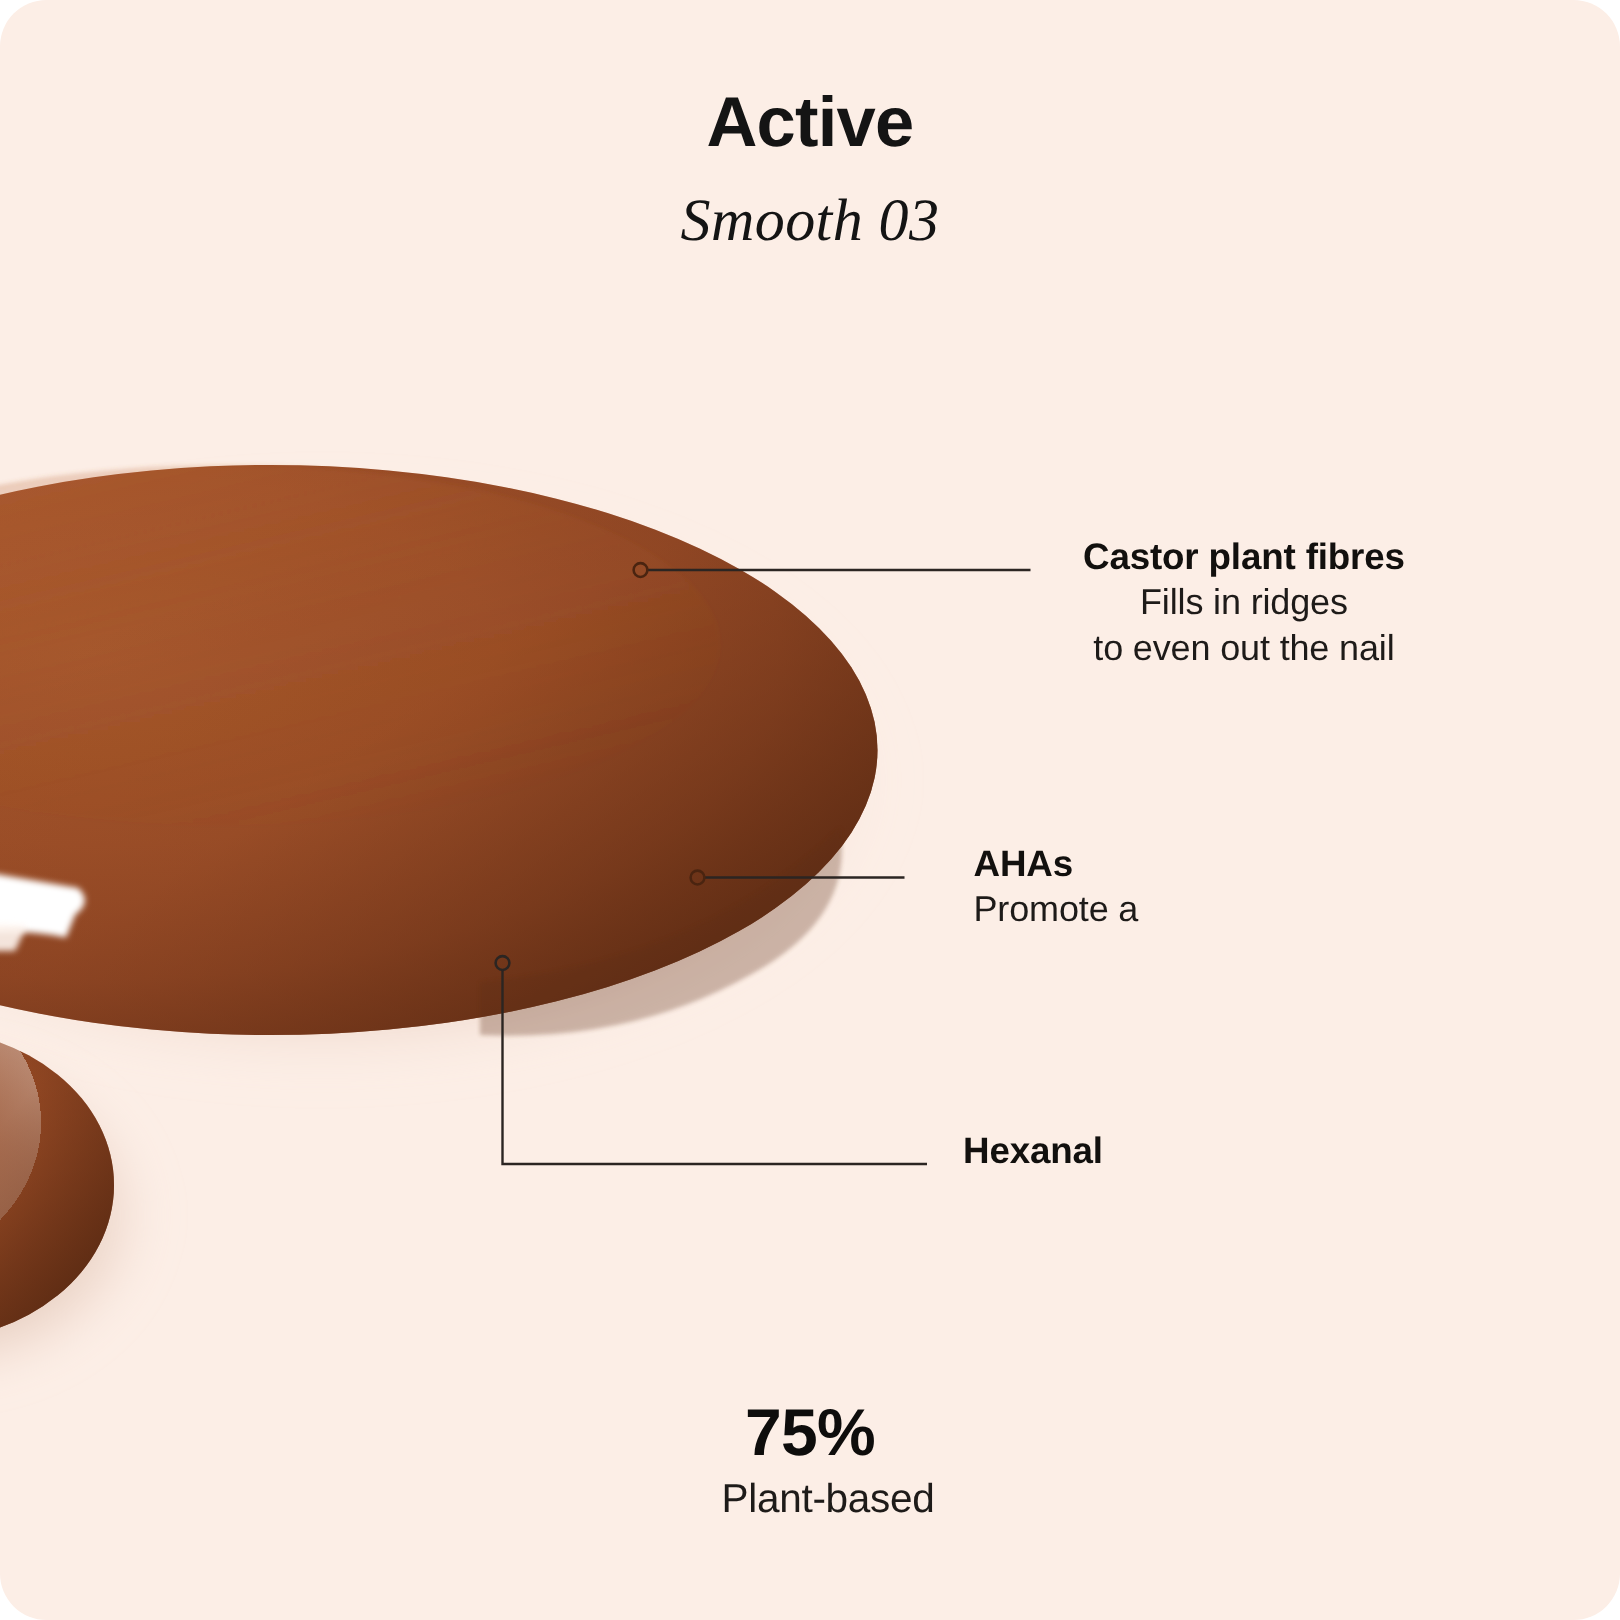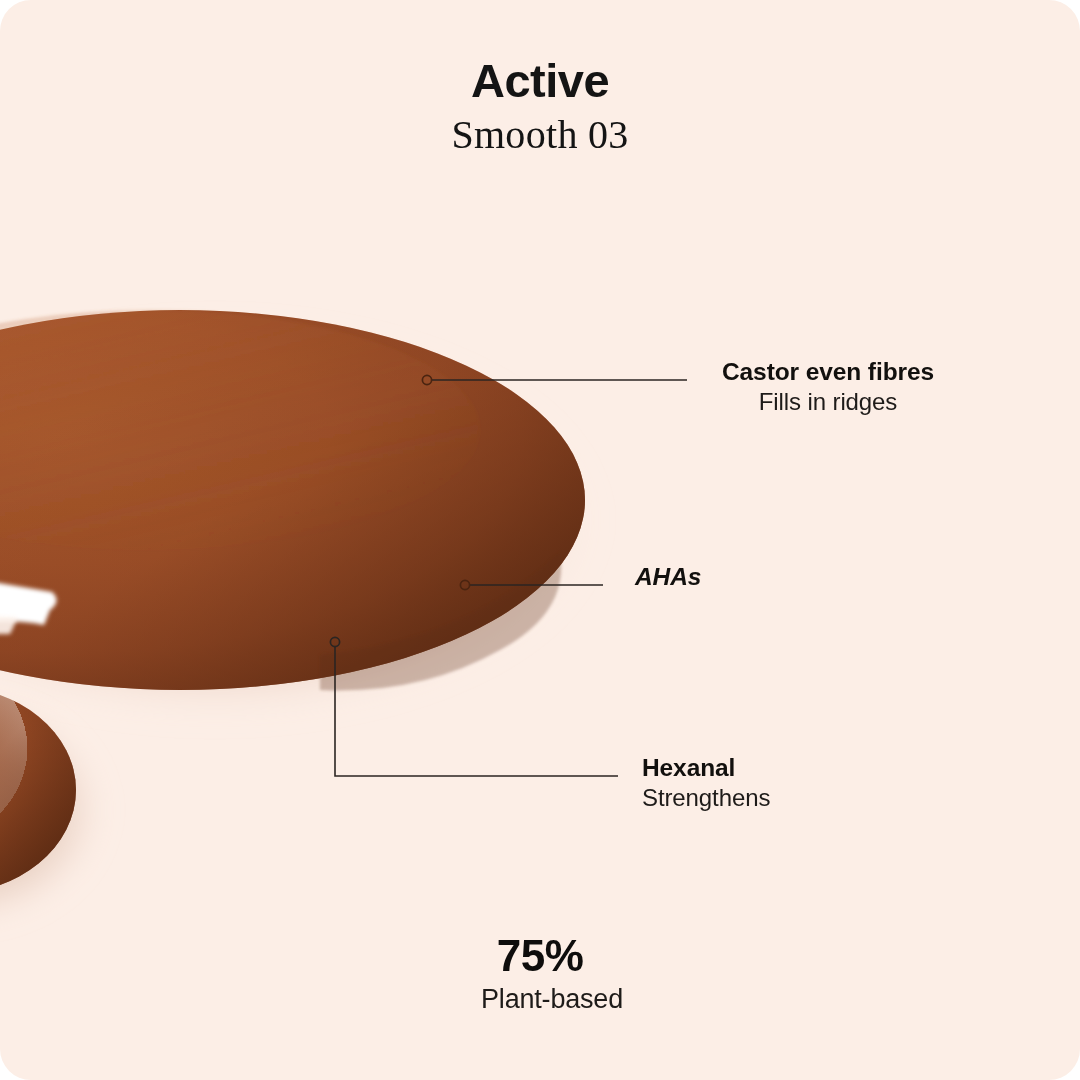--- a/index.html
+++ b/index.html
@@ -33,25 +33,26 @@
   #title-main {
     font-family: "Liberation Sans", sans-serif;
     font-size: 47px;
     font-weight: 700;
     letter-spacing: -0.5px;
     color: #141414;
     line-height: 1.08;
   }
   #title-sub {
     font-family: "Liberation Serif", serif;
+    font-style: italic;
     font-size: 40px;
     font-weight: 400;
     color: #141414;
     line-height: 1.2;
-    margin-top: 4px;
+    margin-top: 16px;
     letter-spacing: 0.3px;
   }
 
   
   #droplet-art {
     position: absolute;
     left: 0;
     top: 0;
     width: 1080px;
     height: 1080px;
@@ -85,21 +86,21 @@
     font-size: 24px;
     font-weight: 400;
     color: #1E1B19;
     letter-spacing: -0.1px;
     line-height: 1.28;
     white-space: nowrap;
     text-align: center;
   }
 
   #ann-castor  { left: 722px; top: 356px; }
-  #ann-ahas    { left: 635px; top: 561px; font-style: italic; }
+  #ann-ahas    { left: 649px; top: 561px; }
   #ann-hexanal { left: 642px; top: 752px; }
 
   
   #footer-stat {
     position: absolute;
     left: 0;
     top: 932px;
     width: 1080px;
     text-align: center;
   }
@@ -208,31 +209,32 @@
       <circle cx="465" cy="585" r="4.6" fill="none" stroke="#4A2410" stroke-width="1.7"></circle>
     </g>
 
     <g>
       <polyline points="335,647 335,776 618,776" fill="none" stroke="#2B2522" stroke-width="1.6"></polyline>
       <circle cx="335" cy="642" r="4.6" fill="none" stroke="#2B2522" stroke-width="1.7"></circle>
     </g>
   </svg>
 
   <div class="annotation" id="ann-castor">
-    <div class="ann-title">Castor even fibres</div>
+    <div class="ann-title">Castor plant fibres</div>
     <div class="ann-line">Fills in ridges</div>
+    <div class="ann-line">to even out the nail</div>
   </div>
 
   <div class="annotation" id="ann-ahas">
     <div class="ann-title">AHAs</div>
+    <div class="ann-line">Promote a</div>
   </div>
 
   <div class="annotation" id="ann-hexanal">
     <div class="ann-title">Hexanal</div>
-    <div class="ann-line">Strengthens</div>
   </div>
 
   <div id="footer-stat">
     <div id="stat-value">75%</div>
     <div id="stat-label">Plant-based</div>
   </div>
 
 </div>
 
 </body></html>

